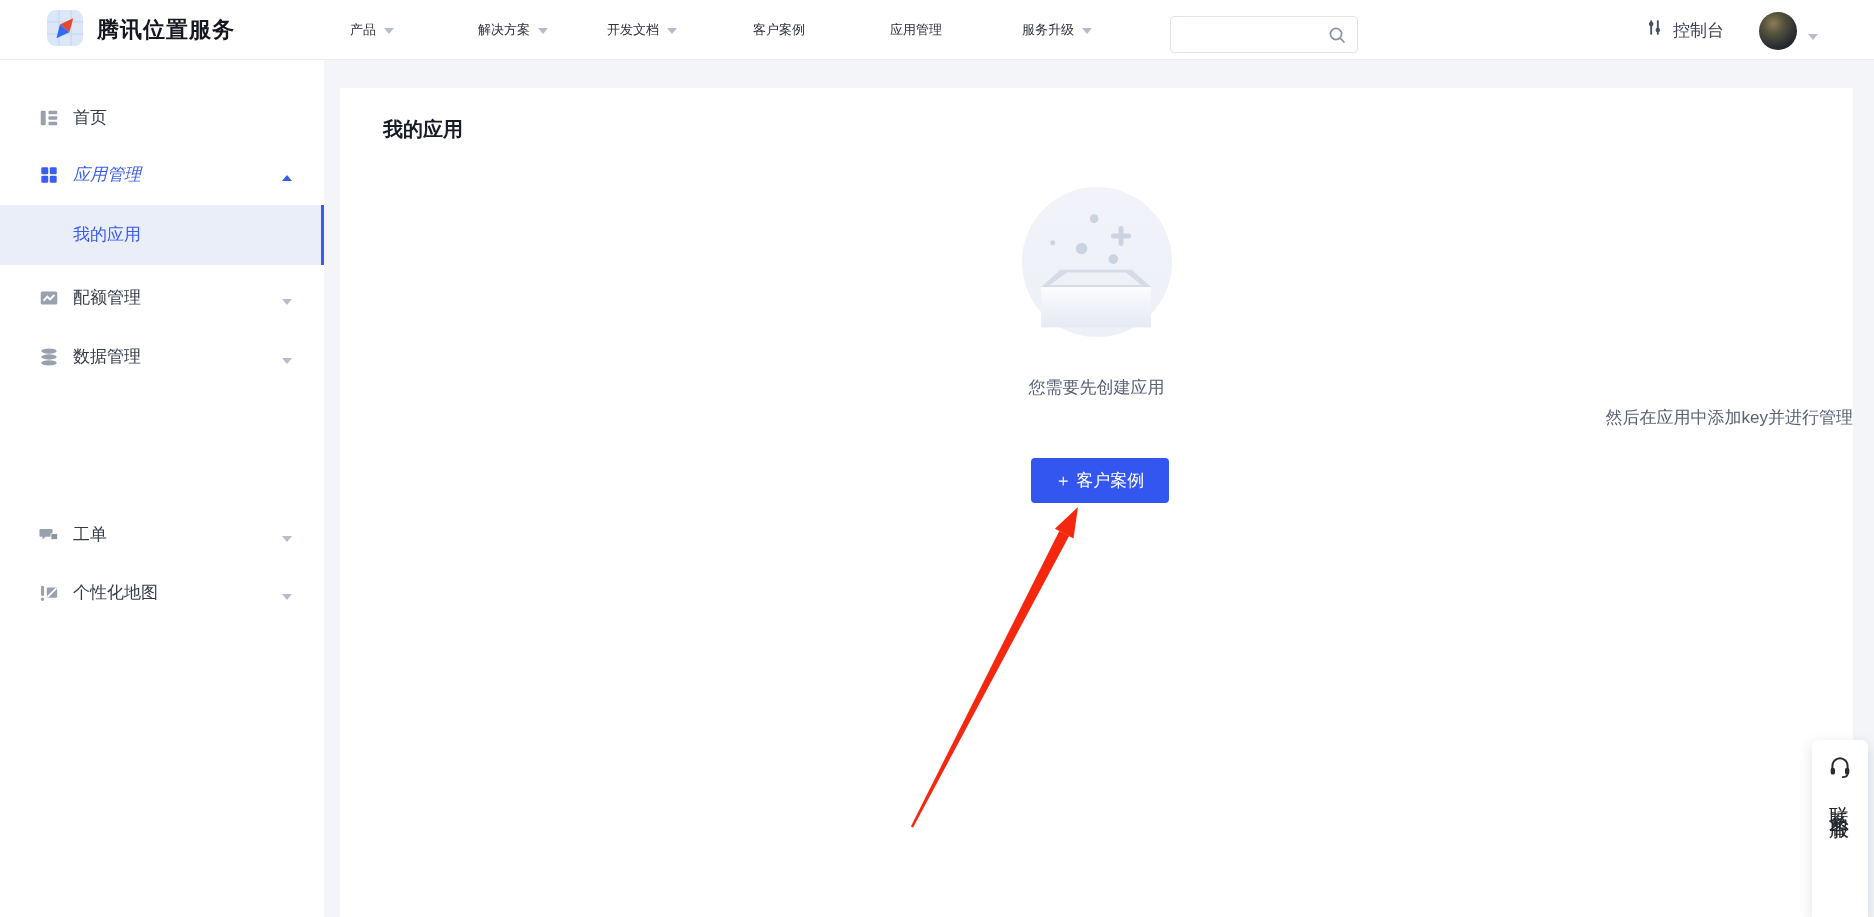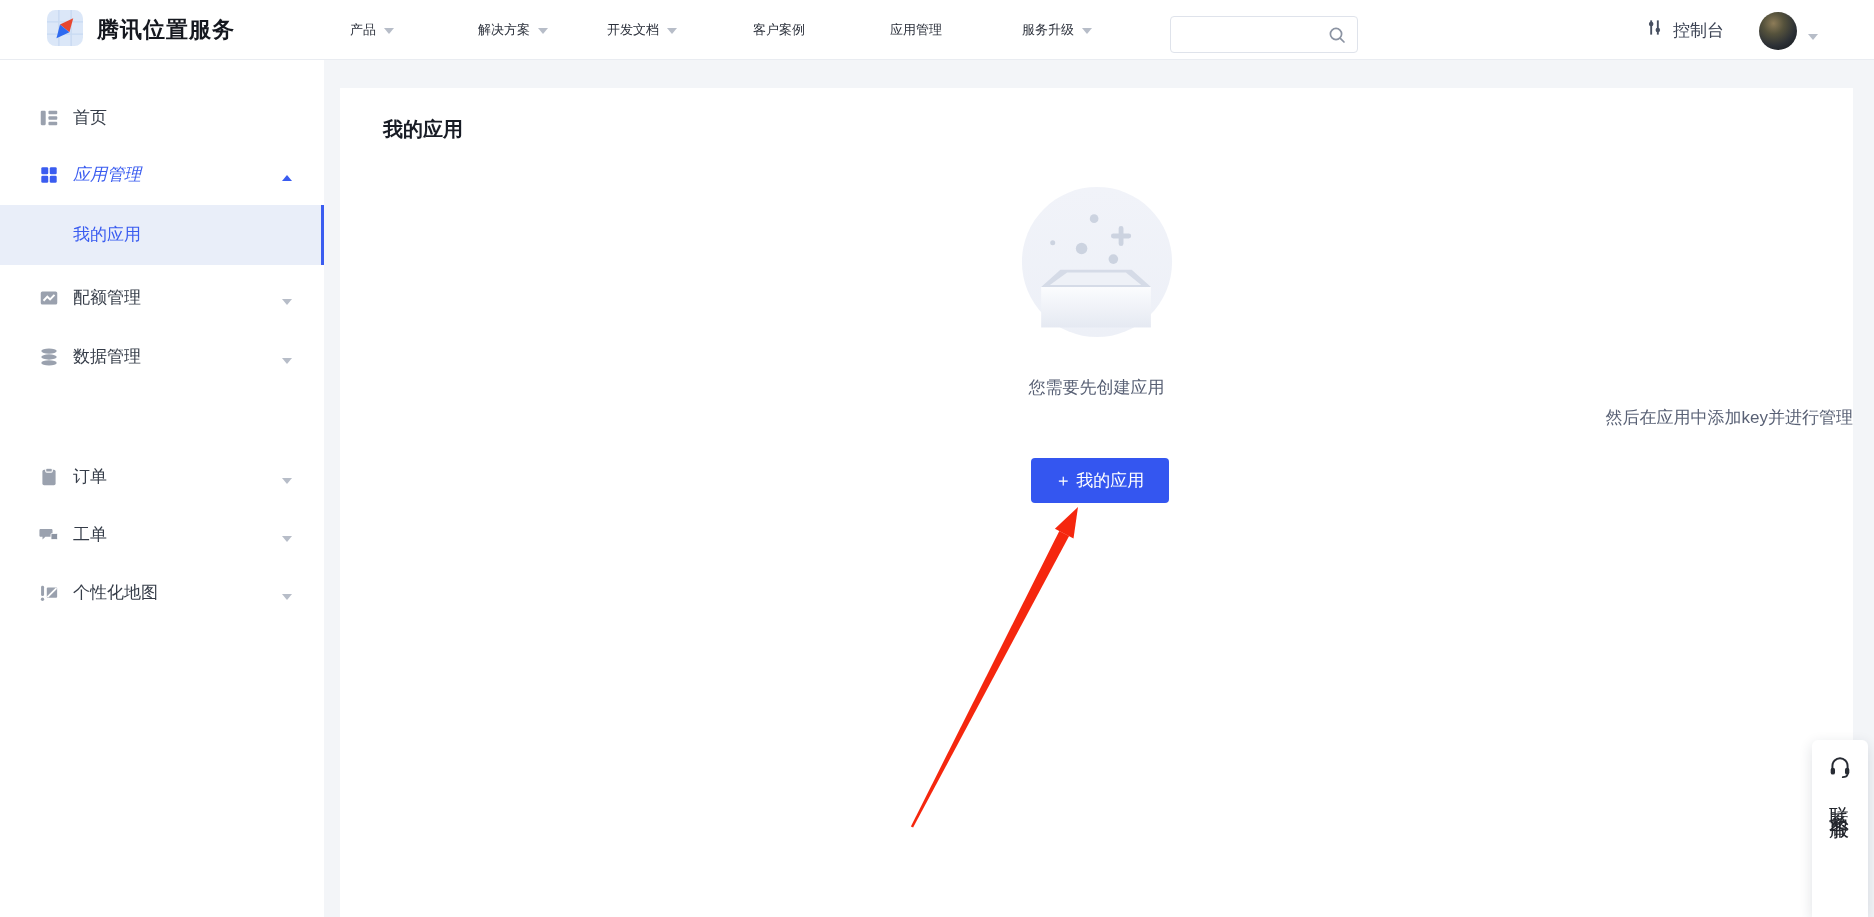--- a/index.html
+++ b/index.html
@@ -175,30 +175,20 @@
           <ellipse cx="10" cy="4.6" rx="7" ry="2.4"></ellipse>
           <ellipse cx="10" cy="10" rx="7" ry="2.4"></ellipse>
           <ellipse cx="10" cy="15.4" rx="7" ry="2.4"></ellipse>
         </svg>
       </span>
       <span class="slabel">数据管理</span>
       <span class="caret caret-down"></span>
     </div>
 
 
-    <div class="side-item" style="top:392px">
-      <span class="sicon">
-        <svg width="22" height="22" viewBox="0 0 20 20">
-          <rect x="4" y="3.5" width="12" height="14" rx="1.5" fill="#9aa1ae"></rect>
-          <rect x="7" y="2" width="6" height="3.6" rx="1" fill="#9aa1ae" stroke="#fff" stroke-width="1"></rect>
-        </svg>
-      </span>
-      <span class="slabel">订单</span>
-      <span class="caret caret-down"></span>
-    </div>
 
     <div class="side-item" style="top:450px">
       <span class="sicon">
         <svg width="22" height="22" viewBox="0 0 20 20" fill="#9aa1ae">
           <path d="M2.5 4.5 h9.5 c0.7 0 1.2 0.5 1.2 1.2 v4.8 c0 0.7-0.5 1.2-1.2 1.2 h-5.3 l-2.6 2.3 v-2.3 h-1.6 c-0.7 0-1.2-0.5-1.2-1.2 v-4.8 c0-0.7 0.5-1.2 1.2-1.2 z"></path>
           <rect x="11.8" y="8.6" width="6" height="5.6" rx="1" fill="#8d95a3" stroke="#fff" stroke-width="0.8"></rect>
         </svg>
       </span>
       <span class="slabel">工单</span>
       <span class="caret caret-down"></span>
@@ -245,21 +235,21 @@
         <circle cx="97" cy="77" r="5" fill="#ccd3e0"></circle>
         <polygon points="42,88 116,88 136,106 22,106" fill="#d5dbe7"></polygon>
         <polygon points="49,91 110,91 126,104 31,104" fill="#eef1f7"></polygon>
         <rect x="22" y="106" width="114" height="42" fill="url(#boxGrad)"></rect>
       </svg>
     </div>
 
     <div class="empty-line1">您需要先创建应用</div>
     <div class="empty-line2">然后在应用中添加key并进行管理</div>
 
-    <button class="create-btn">＋ 我的应用</button>
+    <button class="create-btn">＋ 客户案例</button>
   </div>
 
   <svg class="arrow-overlay" viewBox="0 0 230 350">
     <polygon points="33.1,337.6 189.1,46.1 179.3,41.1 30.9,336.4" fill="#f5270e"></polygon>
     <polygon points="198,17 193.5,48.4 174.9,38.8" fill="#f5270e"></polygon>
   </svg>
 
   <div class="support">
     <span class="hico" style="display:inline-block">
       <svg width="26" height="26" viewBox="0 0 24 24" fill="none">

